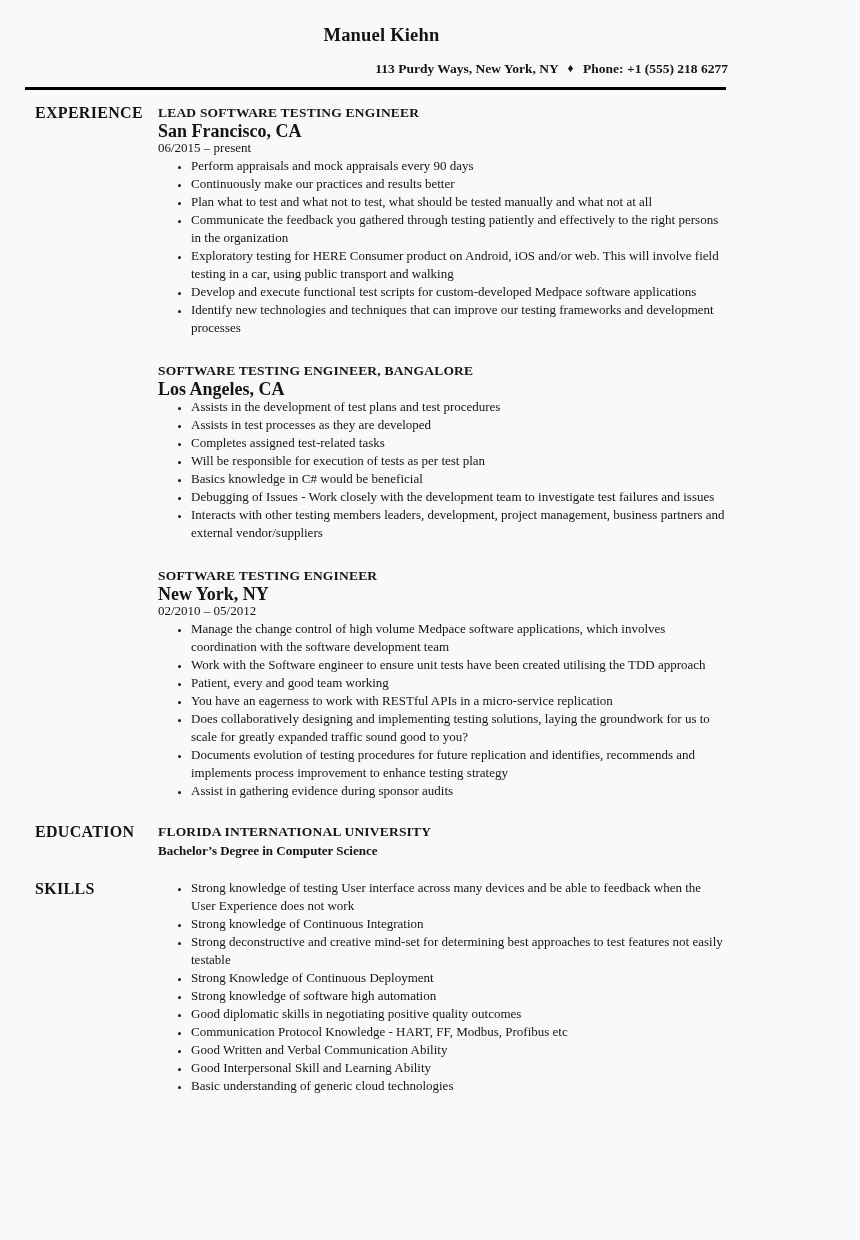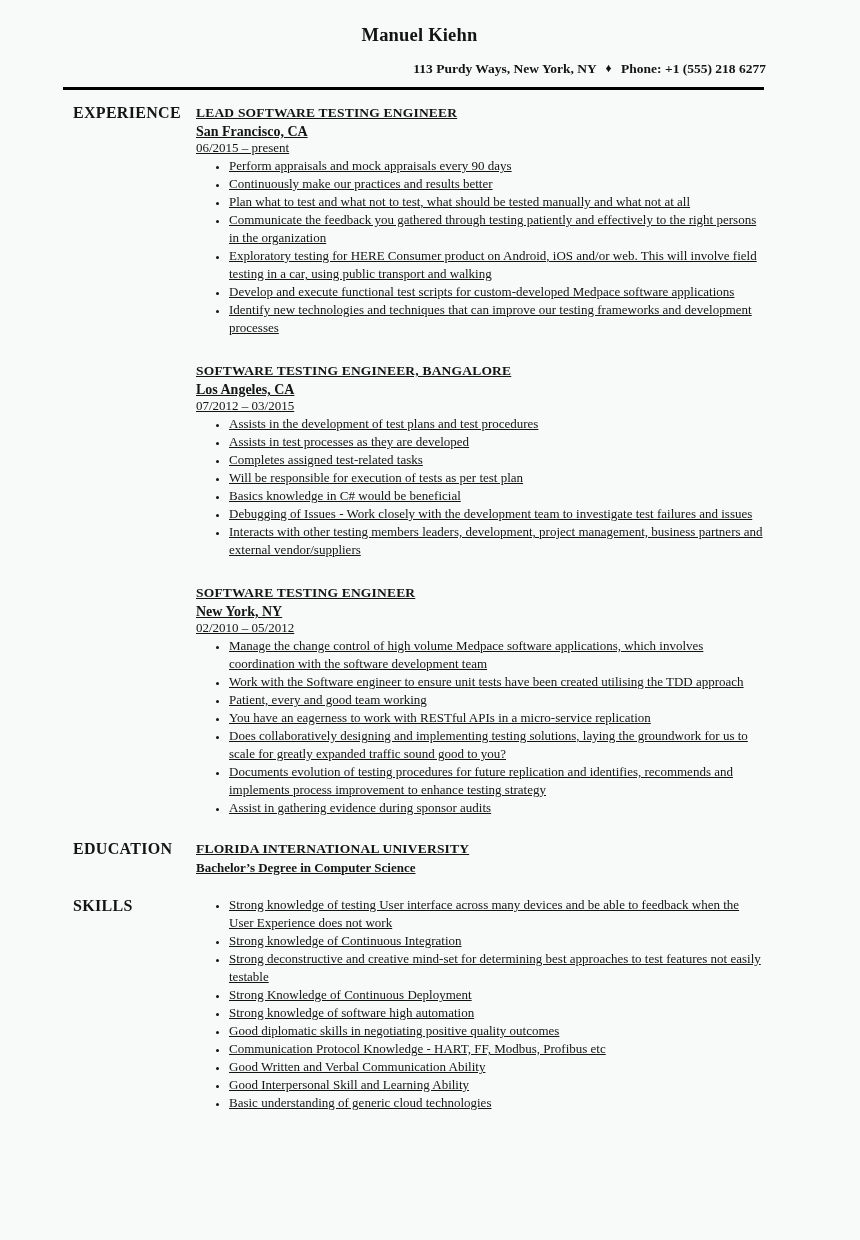--- a/index.html
+++ b/index.html
@@ -12,21 +12,20 @@
     min-height: 1240px;
     font-family: "Liberation Serif", "DejaVu Serif", serif;
     color: #141414;
     -webkit-font-smoothing: antialiased;
   }
   .page {
     box-sizing: border-box;
     width: 772px;
     min-height: 1240px;
     padding: 24px 44px 60px 35px;
-    margin-left: 38px;
   }
   
   .header { text-align: center; }
   .name {
     font-size: 18.5px;
     font-weight: bold;
     line-height: 22px;
     margin: 0 0 14px 0;
     letter-spacing: 0.2px;
   }
@@ -54,32 +53,32 @@
     grid-template-columns: 123px 1fr;
     align-items: start;
   }
   .label-col {
     font-size: 16px;
     font-weight: bold;
     letter-spacing: 0.3px;
     line-height: 19px;
     padding-top: 0;
   }
-  .content-col { min-width: 0; text-decoration: underline; }
+  .content-col { min-width: 0; }
   
   .job { margin: 0; }
   .job-title {
     font-size: 13.5px;
     font-weight: bold;
     line-height: 19px;
     margin: 0;
     letter-spacing: 0.2px;
   }
   .job-location {
-    font-size: 14px;
+    font-size: 18px;
     font-weight: bold;
     line-height: 17px;
     margin: 1px 0 0 0;
   }
   .job-dates {
     font-size: 13px;
     line-height: 16px;
     margin: 0 0 1px 0;
   }
   ul.bullets {
@@ -143,21 +142,20 @@
             <li>Communicate the feedback you gathered through testing patiently and effectively to the right persons in the organization</li>
             <li>Exploratory testing for HERE Consumer product on Android, iOS and/or web. This will involve field testing in a car, using public transport and walking</li>
             <li>Develop and execute functional test scripts for custom-developed Medpace software applications</li>
             <li>Identify new technologies and techniques that can improve our testing frameworks and development processes</li>
           </ul>
       </section>
 
       <section class="job">
         <h2 class="job-title">SOFTWARE TESTING ENGINEER, BANGALORE</h2>
         <div class="job-location">Los Angeles, CA</div>
-        <div class="job-dates">07/2012 – 03/2015</div>
         <ul class="bullets">
             <li>Assists in the development of test plans and test procedures</li>
             <li>Assists in test processes as they are developed</li>
             <li>Completes assigned test-related tasks</li>
             <li>Will be responsible for execution of tests as per test plan</li>
             <li>Basics knowledge in C# would be beneficial</li>
             <li>Debugging of Issues - Work closely with the development team to investigate test failures and issues</li>
             <li>Interacts with other testing members leaders, development, project management, business partners and external vendor/suppliers</li>
           </ul>
       </section>

